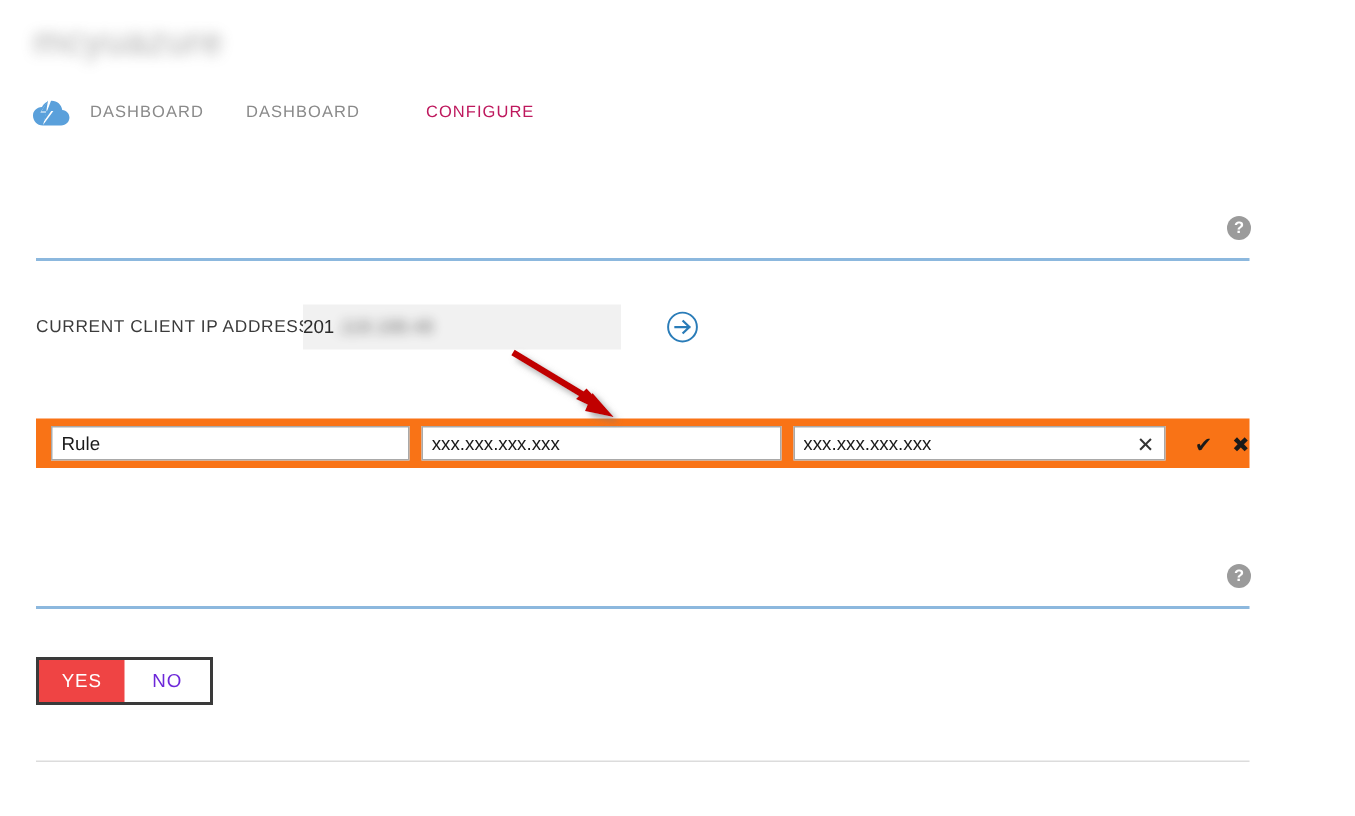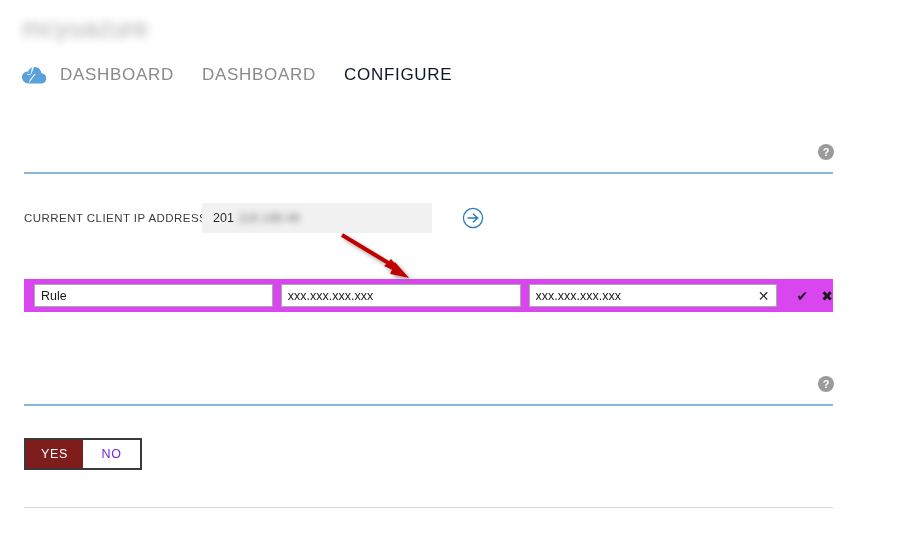--- a/index.html
+++ b/index.html
@@ -43,29 +43,30 @@
   .nav-icon {
     width: 30px;
     height: 30px;
     margin-left: 19px;
     margin-right: 11px;
     display: flex;
     align-items: center;
     justify-content: center;
   }
   .nav-tab {
-    font-size: 17px;
+    font-size: 11px;
     letter-spacing: 0.7px;
     color: #8a8a8a;
     margin-right: 28px;
     cursor: pointer;
     white-space: nowrap;
   }
   .nav-tab.active {
-    color: #0f172a;
+    color: #be185d;
+    margin-left: 16px;
   }
 
   
   .section {
     position: absolute;
     left: 24px;
     width: 809px;
   }
   .section-head {
     position: relative;
@@ -115,26 +116,25 @@
     align-items: center;
   }
   .field-label {
     font-size: 11.5px;
     letter-spacing: 0.45px;
     color: #3b3b3b;
     width: 178px;
     white-space: nowrap;
   }
   .readonly-box {
-    width: 230px;
+    width: 212px;
     height: 30px;
     background: #f1f1f1;
     display: flex;
     align-items: center;
-    padding-left: 11px;
     box-sizing: border-box;
     font-size: 12.5px;
     color: #2c2c2c;
     position: relative;
     overflow: hidden;
   }
   .ip-visible { white-space: nowrap; }
   .ip-masked {
     white-space: nowrap;
     filter: blur(3.4px);
@@ -149,21 +149,21 @@
     flex: none;
   }
 
   
   .rule-row {
     position: absolute;
     left: 24px;
     top: 279px;
     width: 809px;
     height: 33px;
-    background: #d946ef;
+    background: #f97316;
     display: flex;
     align-items: center;
   }
   .txt {
     height: 23px;
     border: 1px solid #a9a9a9;
     background: #ffffff;
     font-family: "Liberation Sans", sans-serif;
     font-size: 12.5px;
     color: #1a1a1a;
@@ -224,21 +224,21 @@
     display: flex;
     align-items: center;
     justify-content: center;
     font-size: 12.5px;
     letter-spacing: 0.6px;
     color: #6d28d9;
     cursor: pointer;
     user-select: none;
   }
   .toggle-opt.selected {
-    background: #7f1d1d;
+    background: #ef4444;
     color: #ffffff;
   }
 
   .bottom-divider {
     position: absolute;
     left: 24px;
     top: 507px;
     width: 809px;
     height: 1px;
     background: #dcdcdc;

